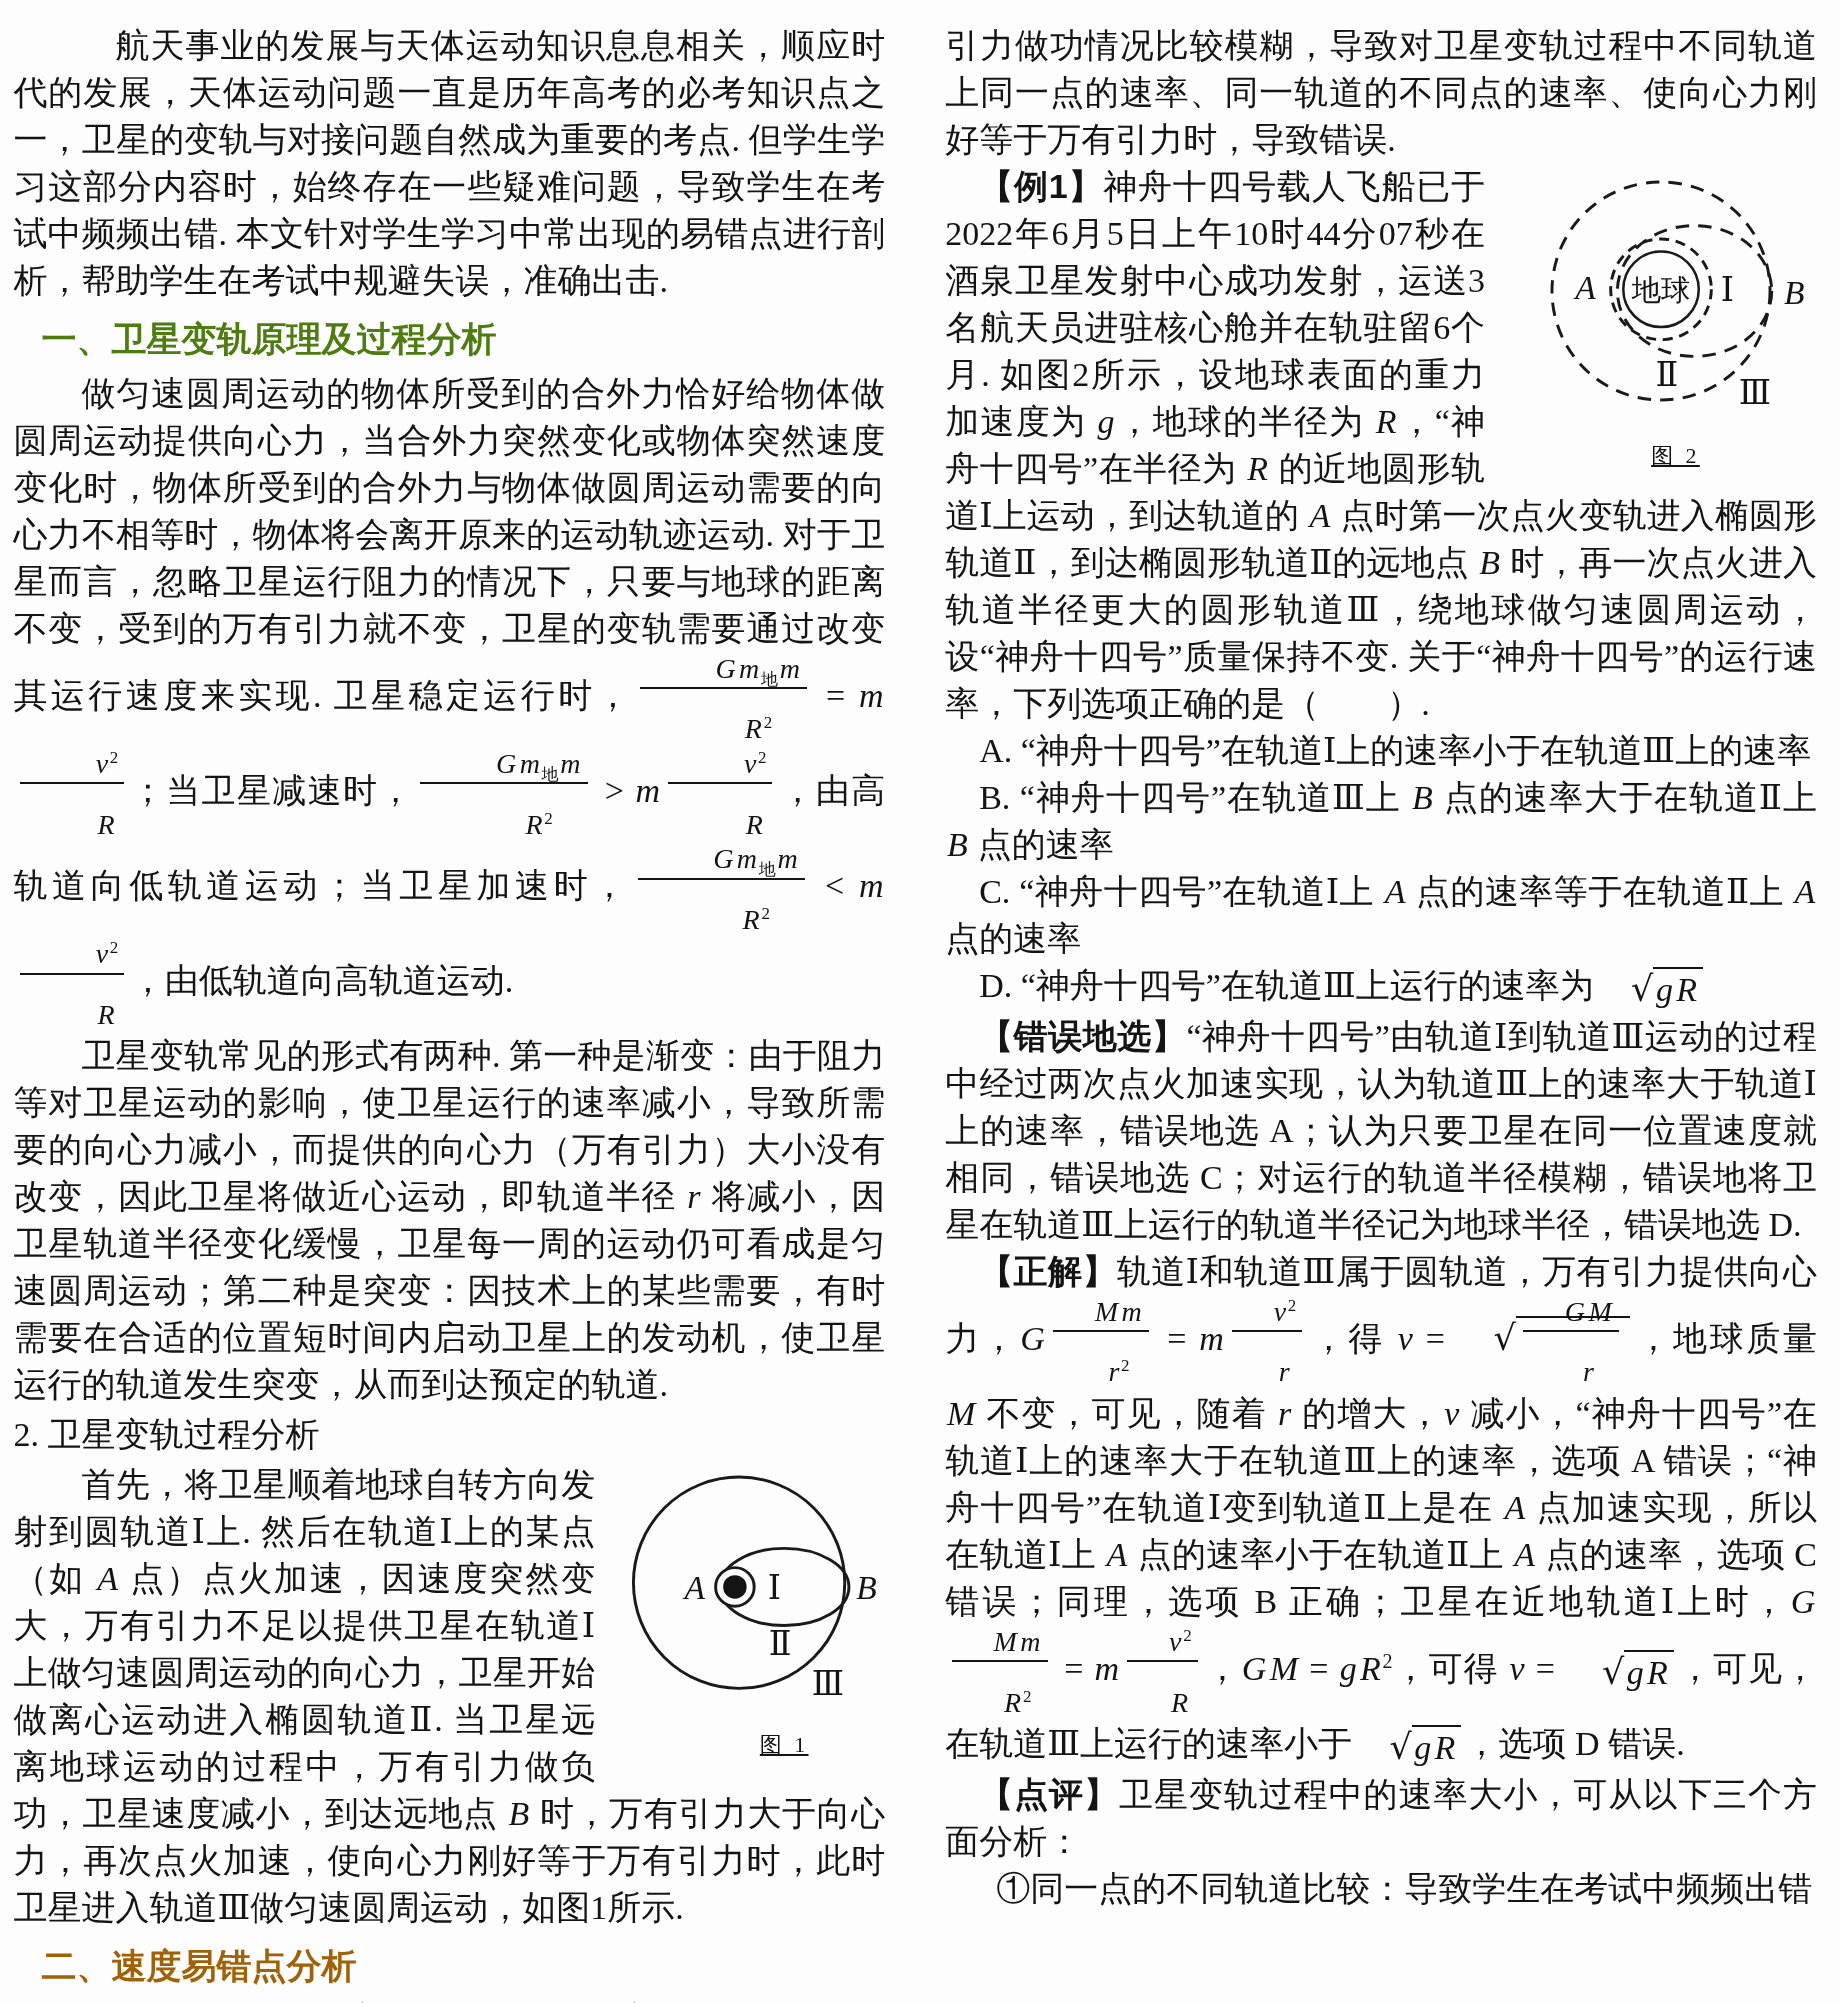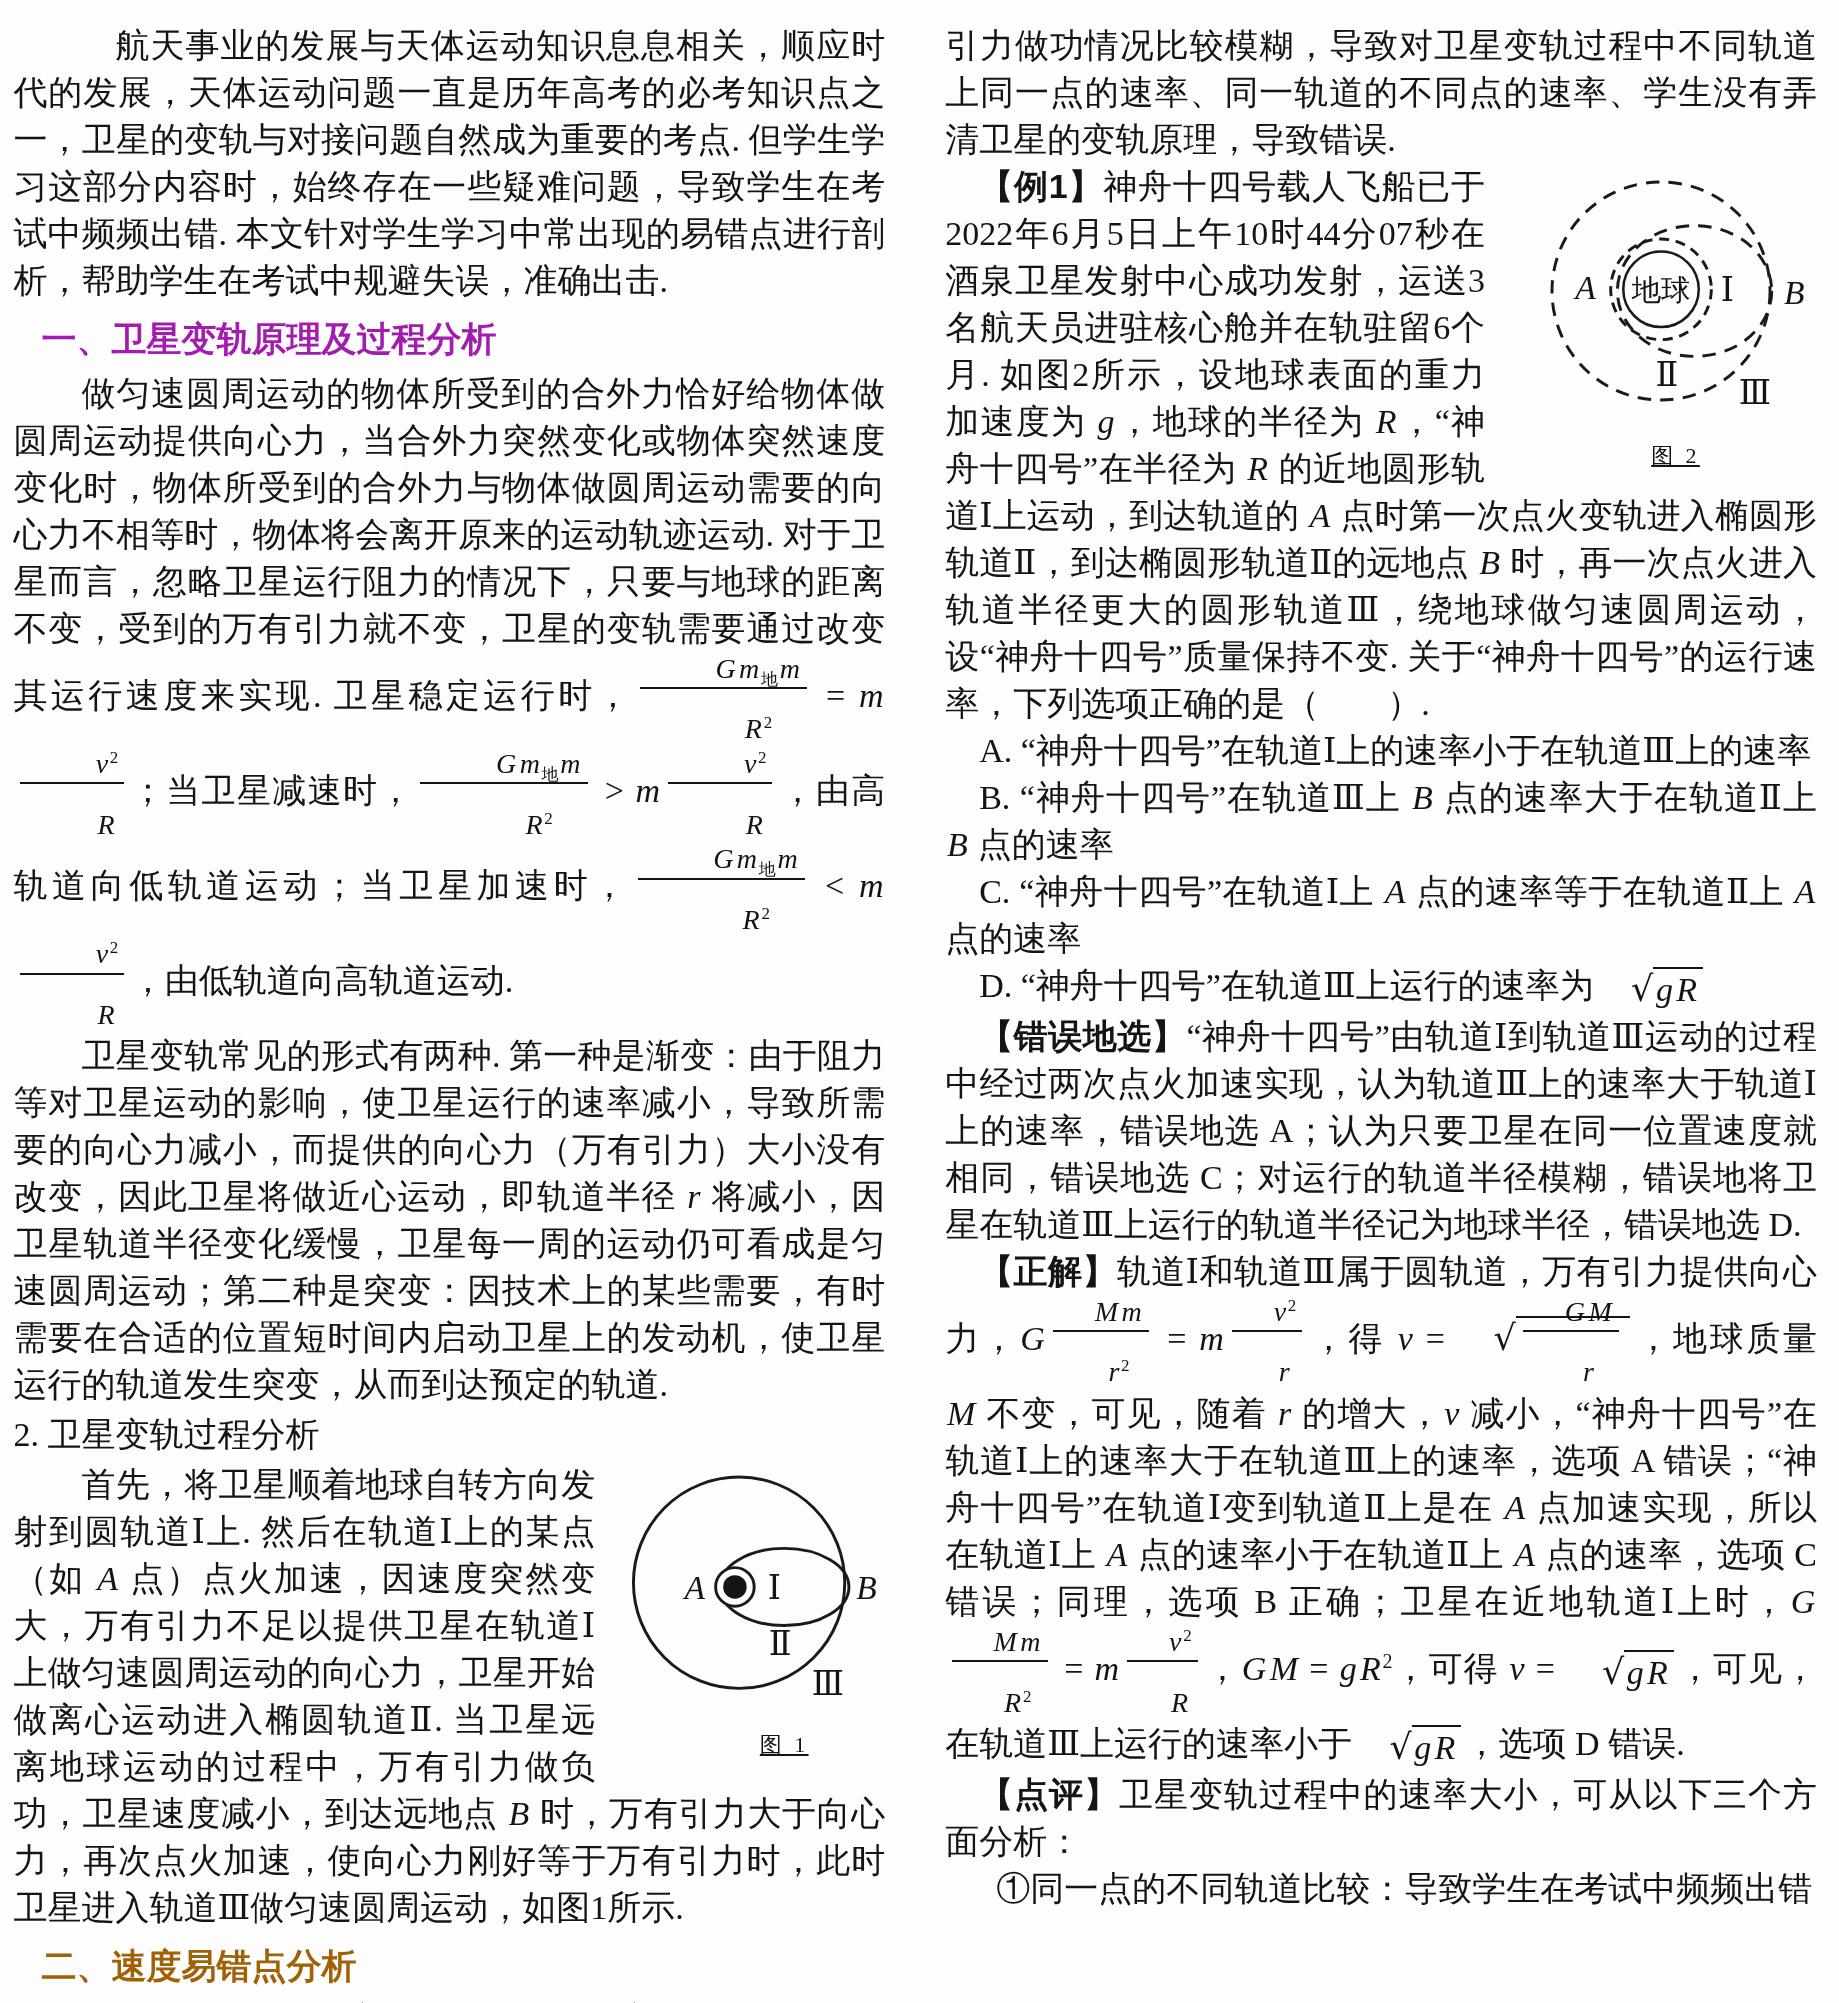--- a/index.html
+++ b/index.html
@@ -54,21 +54,21 @@
 </style>
 </head>
 <body>
 
 <div class="page">
 
   <div class="col">
 
     <div class="para intro">航天事业的发展与天体运动知识息息相关，顺应时代的发展，天体运动问题一直是历年高考的必考知识点之一，卫星的变轨与对接问题自然成为重要的考点. 但学生学习这部分内容时，始终存在一些疑难问题，导致学生在考试中频频出错. 本文针对学生学习中常出现的易错点进行剖析，帮助学生在考试中规避失误，准确出击.</div>
 
-    <div class="head-blue" style="color: #a21caf;">一、卫星变轨原理及过程分析</div>
+    <div class="head-blue" style="color: #4d7c0f;">一、卫星变轨原理及过程分析</div>
 
 
     <div class="para">做匀速圆周运动的物体所受到的合外力恰好给物体做圆周运动提供向心力，当合外力突然变化或物体突然速度变化时，物体所受到的合外力与物体做圆周运动需要的向心力不相等时，物体将会离开原来的运动轨迹运动. 对于卫星而言，忽略卫星运行阻力的情况下，只要与地球的距离不变，受到的万有引力就不变，卫星的变轨需要通过改变其运行速度来实现. 卫星稳定运行时，<span class="frac"><span class="num"><i class="var">G</i><i class="var">m</i><sub>地</sub><i class="var">m</i></span><span class="den"><i class="var">R</i><sup>2</sup></span></span> = <i class="var">m</i><span class="frac"><span class="num"><i class="var">v</i><sup>2</sup></span><span class="den"><i class="var">R</i></span></span>；当卫星减速时，<span class="frac"><span class="num"><i class="var">G</i><i class="var">m</i><sub>地</sub><i class="var">m</i></span><span class="den"><i class="var">R</i><sup>2</sup></span></span> &gt; <i class="var">m</i><span class="frac"><span class="num"><i class="var">v</i><sup>2</sup></span><span class="den"><i class="var">R</i></span></span>，由高轨道向低轨道运动；当卫星加速时，<span class="frac"><span class="num"><i class="var">G</i><i class="var">m</i><sub>地</sub><i class="var">m</i></span><span class="den"><i class="var">R</i><sup>2</sup></span></span> &lt; <i class="var">m</i><span class="frac"><span class="num"><i class="var">v</i><sup>2</sup></span><span class="den"><i class="var">R</i></span></span>，由低轨道向高轨道运动.</div>
 
     <div class="para">卫星变轨常见的形式有两种. 第一种是渐变：由于阻力等对卫星运动的影响，使卫星运行的速率减小，导致所需要的向心力减小，而提供的向心力（万有引力）大小没有改变，因此卫星将做近心运动，即轨道半径 <i class="var">r</i> 将减小，因卫星轨道半径变化缓慢，卫星每一周的运动仍可看成是匀速圆周运动；第二种是突变：因技术上的某些需要，有时需要在合适的位置短时间内启动卫星上的发动机，使卫星运行的轨道发生突变，从而到达预定的轨道.</div>
 
     <div class="para sub-head cont">2. 卫星变轨过程分析</div>
 
     <div class="para">
       <span class="figbox" id="fig1">
@@ -89,21 +89,21 @@
     </div>
 
     <div class="head-blue" style="color: #a16207;">二、速度易错点分析</div>
 
     <div class="para indent-sm">学生没有弄清卫星的变轨原理，对卫星变轨过程中万有</div>
 
   </div>
 
   <div class="col">
 
-    <div class="para cont">引力做功情况比较模糊，导致对卫星变轨过程中不同轨道上同一点的速率、同一轨道的不同点的速率、学生没有弄清卫星的变轨原理，导致错误.</div>
+    <div class="para cont">引力做功情况比较模糊，导致对卫星变轨过程中不同轨道上同一点的速率、同一轨道的不同点的速率、使向心力刚好等于万有引力时，导致错误.</div>
 
     <div class="para tag">
       <span class="figbox" id="fig2">
         <svg width="317" height="252" viewBox="0 0 378 300" style="font-size:40px">
           <circle class="orbit dash-big" cx="192" cy="150" r="130"></circle>
           <ellipse class="orbit dash-big" cx="232" cy="150" rx="92" ry="78"></ellipse>
           <circle class="orbit dash-sm" cx="192" cy="148" r="60"></circle>
           <circle class="orbit thin" cx="192" cy="148" r="45" style="fill:#fdfdfd"></circle>
           <text class="svglab cn" x="192" y="161" text-anchor="middle">地球</text>
           <text class="svglab it" x="102" y="160" text-anchor="middle">A</text>

